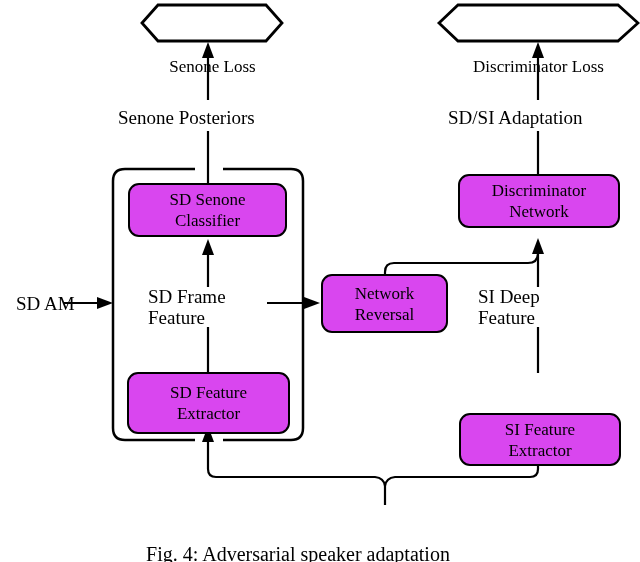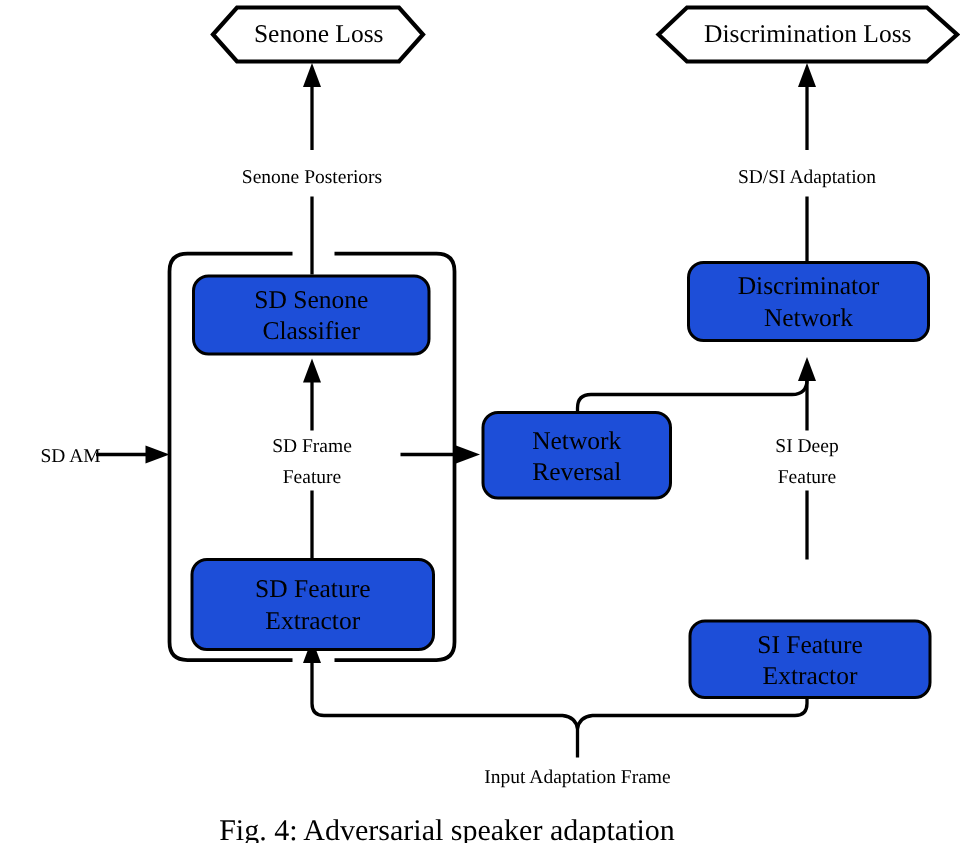--- a/index.html
+++ b/index.html
@@ -15,42 +15,42 @@
   .connectors {
     position: absolute;
     left: 0; top: 0;
     width: 640px; height: 562px;
   }
   .block {
     position: absolute;
     box-sizing: border-box;
     border: 2.5px solid #000000;
     border-radius: 11px;
-    background: #1d4ed8;
+    background: #d946ef;
     display: flex;
     align-items: center;
     justify-content: center;
     text-align: center;
     white-space: pre-line;
     font-size: 17px;
     line-height: 21px;
   }
   .hex-label {
     position: absolute;
     display: flex;
     align-items: center;
     justify-content: center;
     text-align: center;
     font-size: 17px;
+    margin-top: 44px;
   }
   .edge-label {
     position: absolute;
-    text-align: center;
     white-space: pre-line;
-    font-size: 13px;
+    font-size: 19px;
     line-height: 21px;
     font-family: Liberation Serif, serif;
   }
   .caption {
     position: absolute;
     left: 0;
     top: 542px;
     width: 596px;
     text-align: center;
     font-size: 20px;
@@ -105,30 +105,29 @@
 
     <path d="M208,442 L208,469 Q208,477 216,477 L375,477 Q384,478 385,486 L385,505 M385,486 Q386,478 395,477 L530,477 Q538,477 538,469 L538,442" fill="none" stroke="#000" stroke-width="2.2"></path>
     <polygon points="208,426 202,442 214,442" fill="#000"></polygon>
     <polygon points="538,426 532,442 544,442" fill="#000"></polygon>
 
     <polygon points="142,23 158,5 266,5 282,23 266,41 158,41" fill="#fff" stroke="#000" stroke-width="2.8"></polygon>
     <polygon points="439,23 458,5 618,5 638,23 618,41 458,41" fill="#fff" stroke="#000" stroke-width="2.8"></polygon>
   </svg>
 
   <div class="hex-label" id="senone-loss-label">Senone Loss</div>
-  <div class="hex-label" id="discrimination-loss-label">Discrimination Loss</div>
+  <div class="hex-label" id="discrimination-loss-label">Discriminator Loss</div>
 
   <div class="edge-label" id="senone-posteriors-label">Senone Posteriors</div>
   <div class="edge-label" id="sd-si-posterior-label">SD/SI Adaptation</div>
   <div class="edge-label" id="sd-deep-feature-label">SD Frame
 Feature</div>
   <div class="edge-label" id="si-deep-feature-label">SI Deep
 Feature</div>
   <div class="edge-label" id="sd-am-label">SD AM</div>
-  <div class="edge-label" id="input-adaptation-frame-label">Input Adaptation Frame</div>
 
   <div class="block" id="sd-senone-classifier">SD Senone
 Classifier</div>
   <div class="block" id="discriminator-network">Discriminator
 Network</div>
   <div class="block" id="gradient-reversal">Network
 Reversal</div>
   <div class="block" id="sd-feature-extractor">SD Feature
 Extractor</div>
   <div class="block" id="si-feature-extractor">SI Feature

